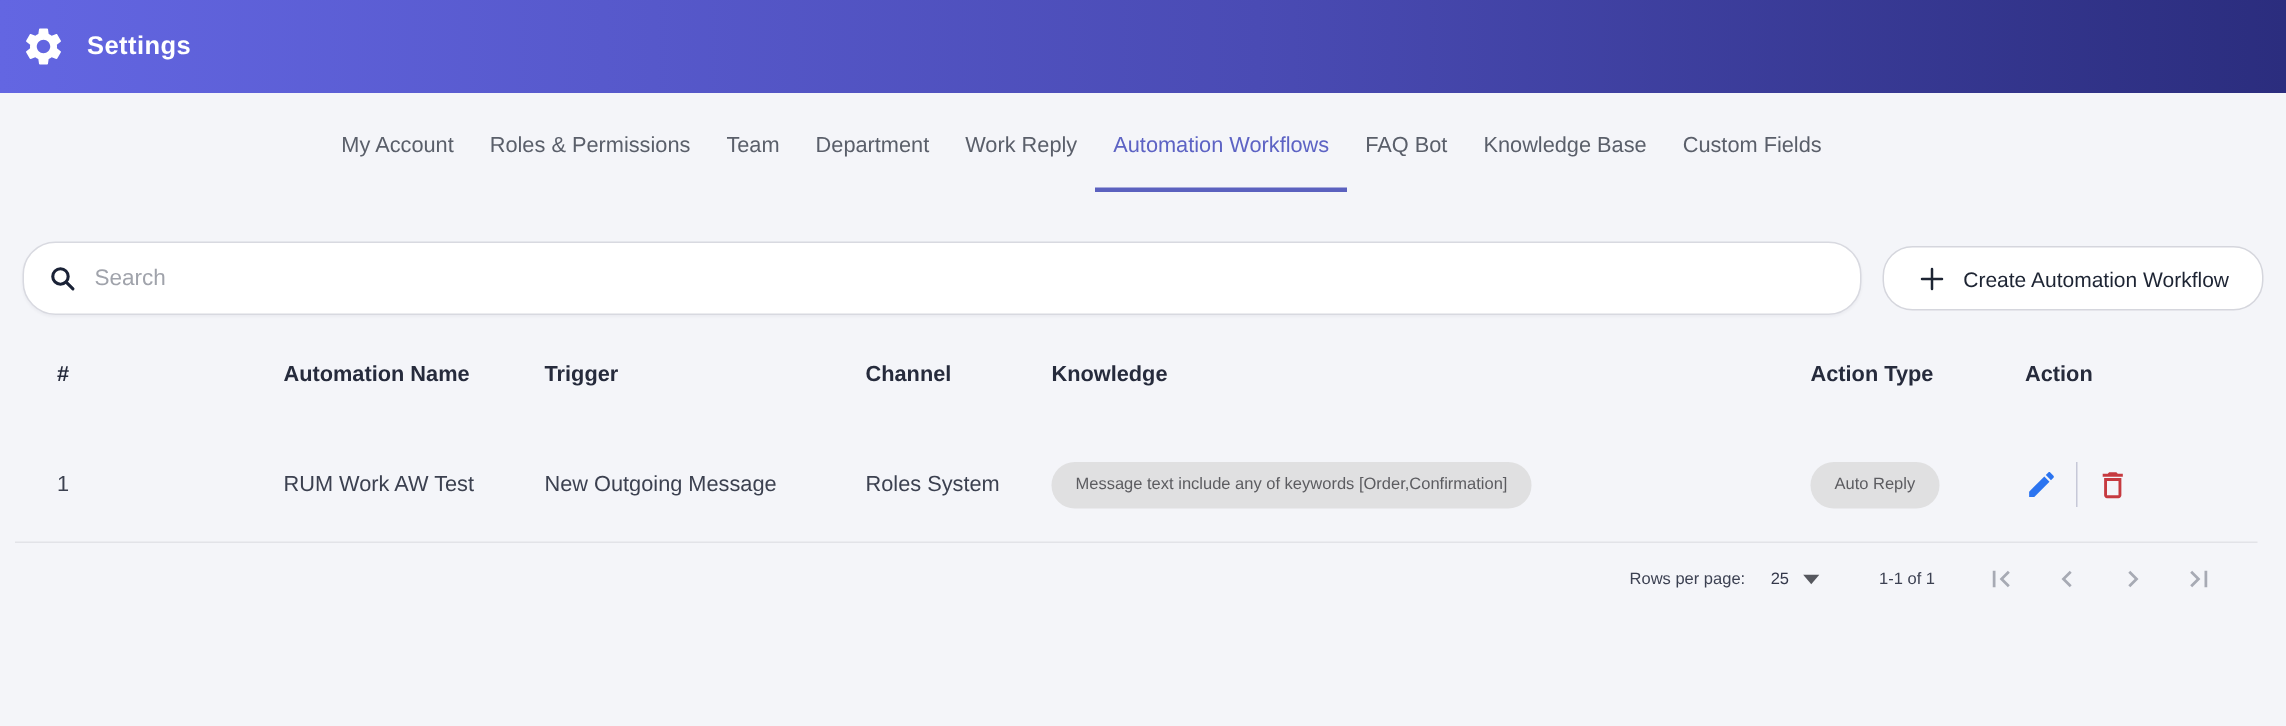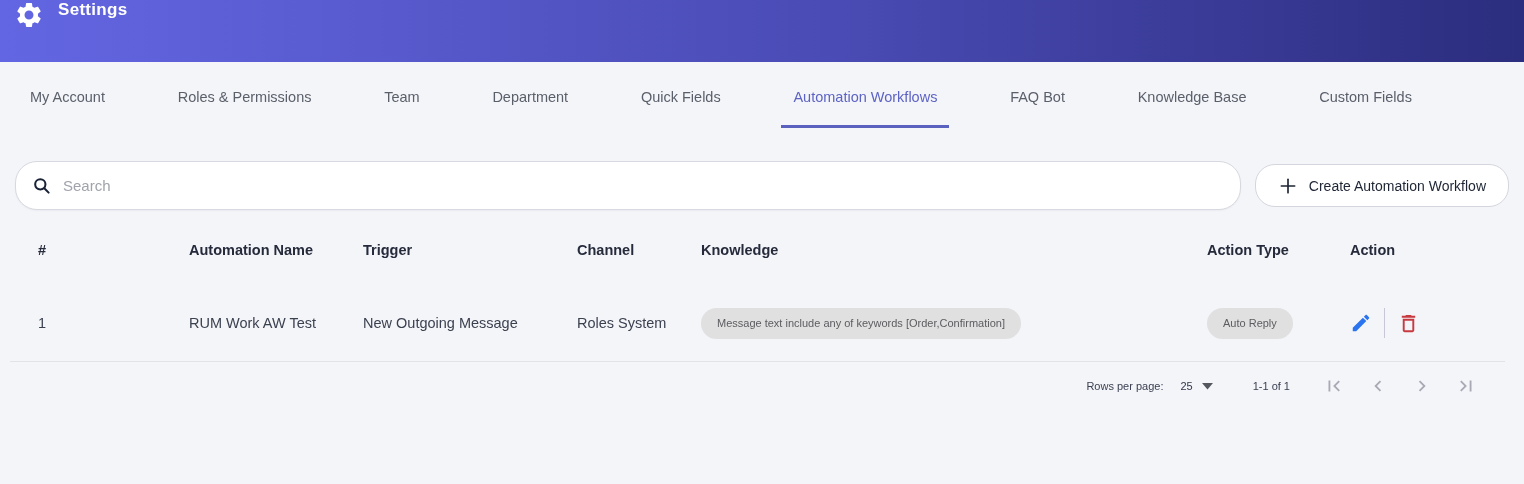--- a/index.html
+++ b/index.html
@@ -6,31 +6,31 @@
   html,body { width:1524px; height:484px; overflow:hidden; }
   body {
     font-family: "Liberation Sans", sans-serif;
     background:#f4f5f9;
     color:#3c4150;
   }
   
   .app-header {
     height:62px;
     background:linear-gradient(90deg,#6366e2 0%,#4a4bb4 55%,#2b2d7e 100%);
-    display:flex; 
+    display:flex; align-items:center;
     padding-left:14px;
   }
   .app-header .gear { width:30px; height:30px; display:flex; }
   .app-header .title {
     color:#ffffff; font-size:17px; font-weight:700;
     margin-left:14px; letter-spacing:.3px;
   }
   
   .tabbar {
-    display:flex; justify-content:space-between; align-items:flex-start;
+    display:flex; justify-content:center; align-items:flex-start;
     padding:0 100px 0 18px;
   }
   .tab {
     font-size:14.5px; color:#5a5f6a; cursor:pointer;
     padding:27px 12px 20px; border-bottom:3px solid transparent;
     white-space:nowrap;
   }
   .tab.active { color:#5d63c4; border-bottom-color:#5b61bf; }
   
   .toolbar {
@@ -101,21 +101,21 @@
     </svg>
   </span>
   <span class="title">Settings</span>
 </header>
 
 <nav class="tabbar">
   <div class="tab">My Account</div>
   <div class="tab">Roles &amp; Permissions</div>
   <div class="tab">Team</div>
   <div class="tab">Department</div>
-  <div class="tab">Quick Fields</div>
+  <div class="tab">Work Reply</div>
   <div class="tab active">Automation Workflows</div>
   <div class="tab">FAQ Bot</div>
   <div class="tab">Knowledge Base</div>
   <div class="tab">Custom Fields</div>
 </nav>
 
 <div class="toolbar">
   <div class="searchbox">
     <span style="display:flex;">
       <svg width="19" height="19" viewBox="0 0 24 24" fill="none" stroke="#1a2236" stroke-width="2.6" stroke-linecap="round">

